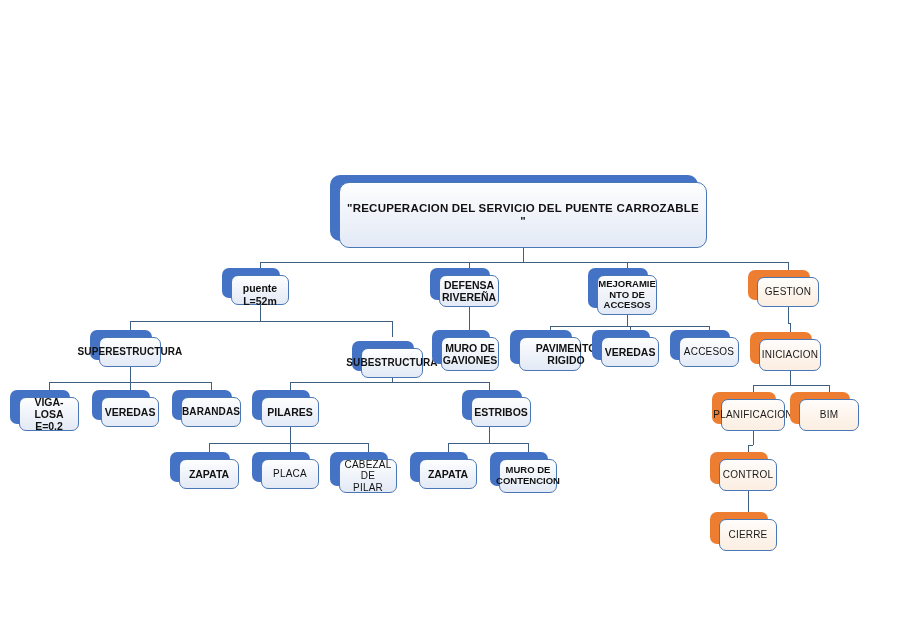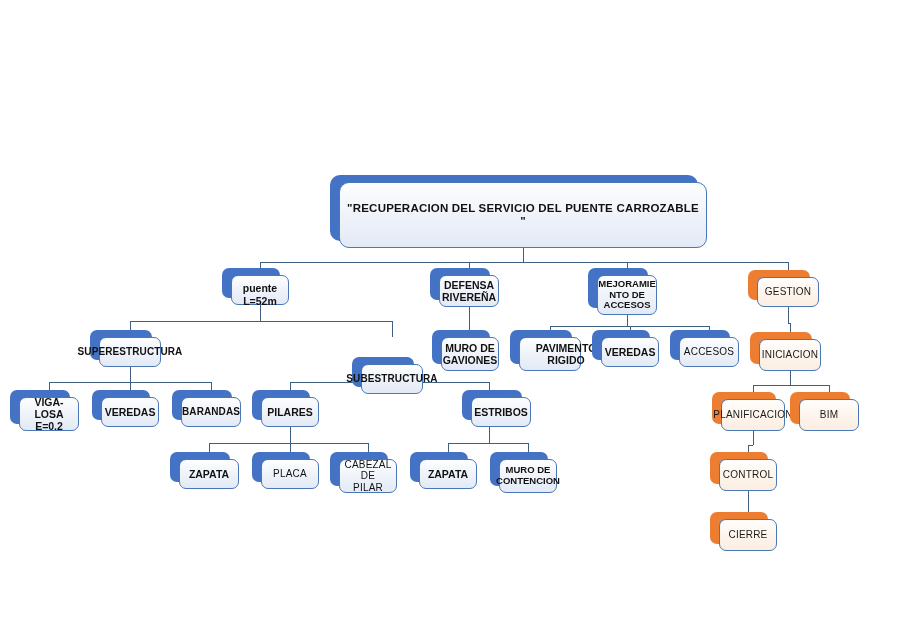--- a/index.html
+++ b/index.html
@@ -138,21 +138,21 @@
       <div class="face">
         <span class="t-plain-m" style="white-space: pre-line;">GESTION</span>
       </div>
     </div>
     <div class="node blue" style="left: 90px; top: 330px; width: 62px; height: 30px;">
       <div class="shadow"></div>
       <div class="face">
         <span class="t-small" style="white-space: pre-line;">SUPERESTRUCTURA</span>
       </div>
     </div>
-    <div class="node blue" style="left: 352px; top: 326px; width: 62px; height: 30px; margin-top: 31px;">
+    <div class="node blue" style="left: 352px; top: 310px; width: 62px; height: 30px; margin-top: 31px;">
       <div class="shadow"></div>
       <div class="face">
         <span class="t-small" style="white-space: pre-line;">SUBESTRUCTURA</span>
       </div>
     </div>
     <div class="node blue" style="left: 432px; top: 330px; width: 58px; height: 34px;">
       <div class="shadow"></div>
       <div class="face">
         <span class="t-bold" style="white-space: pre-line;">MURO DE
 GAVIONES</span>

